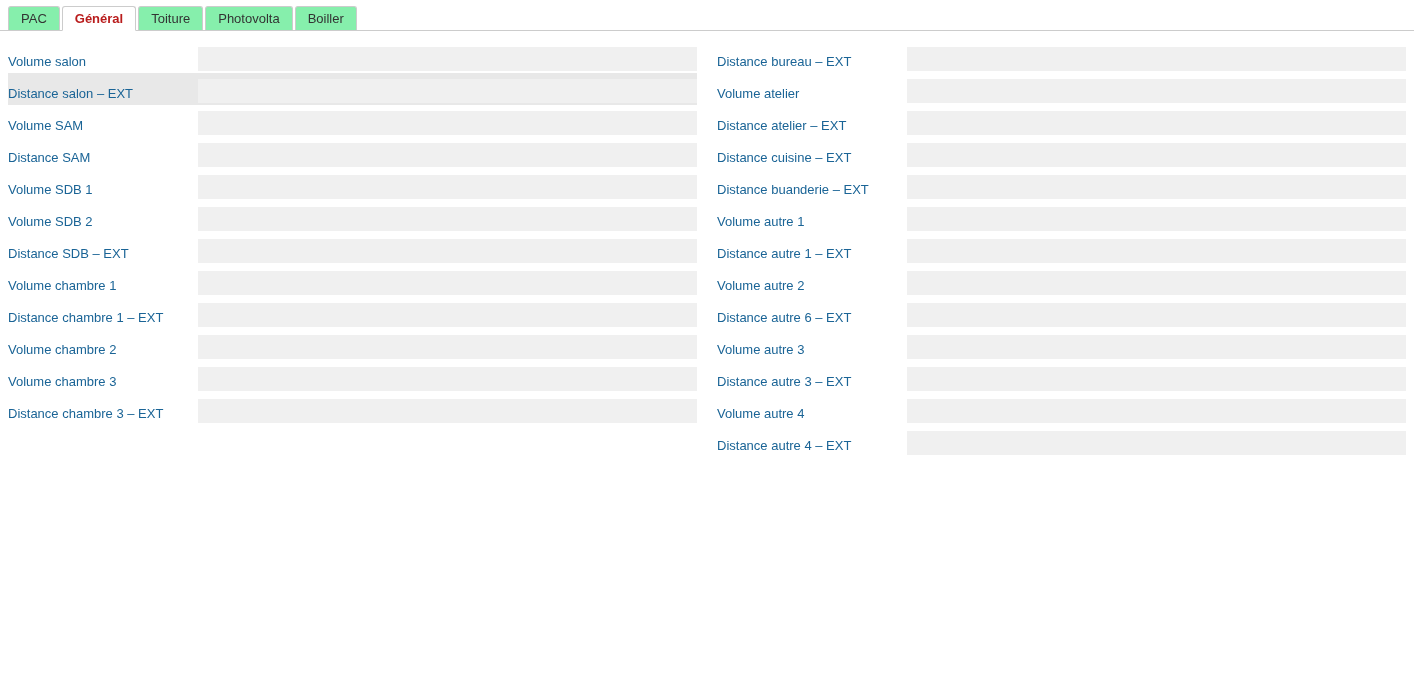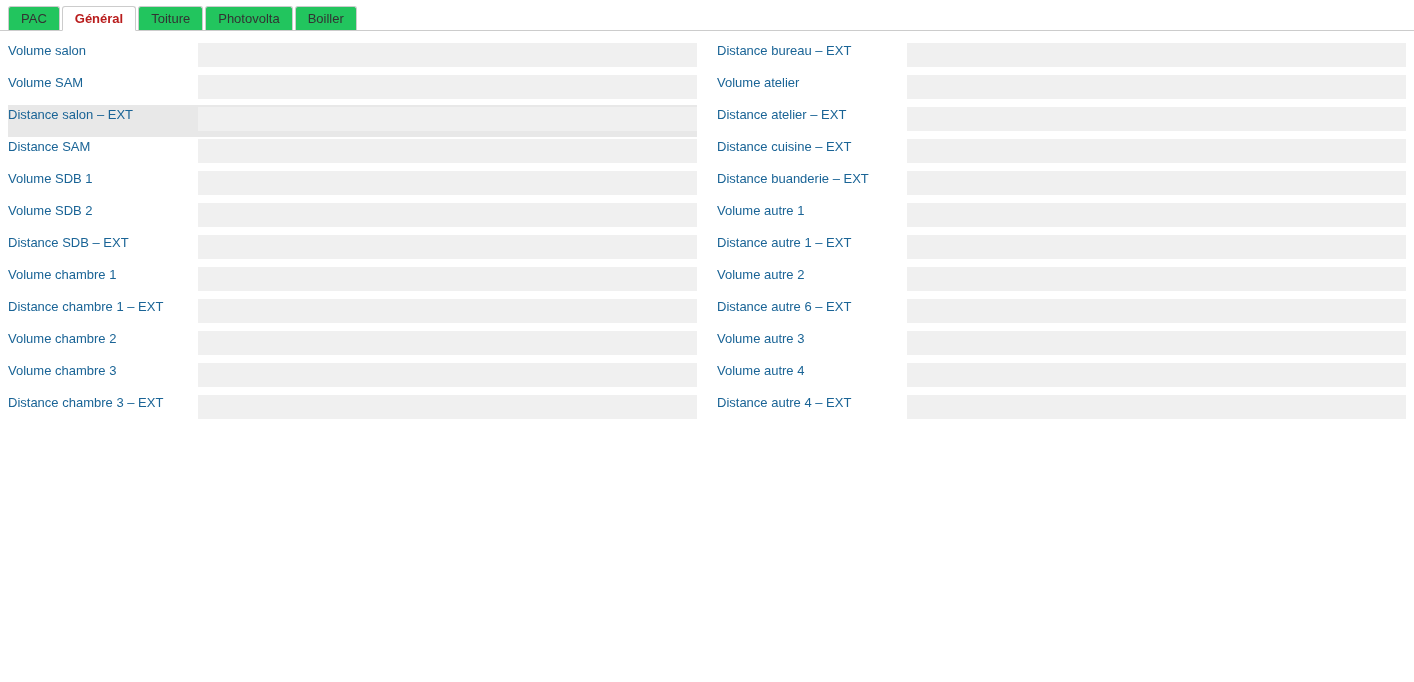--- a/index.html
+++ b/index.html
@@ -14,21 +14,21 @@
     .tabs {
       display: flex;
       align-items: center;
       padding: 6px 8px 0 8px;
       border-bottom: 1px solid #ccc;
       gap: 2px;
     }
     .tab {
       padding: 4px 12px;
       border: 1px solid #ccc;
-      background: #22c55e;
+      background: #86efac;
       cursor: pointer;
       font-size: 13px;
       color: #333;
       border-radius: 3px 3px 0 0;
       border-bottom: none;
       user-select: none;
     }
     .tab.active {
       background: #fff;
       border-bottom: 1px solid #fff;
@@ -51,21 +51,21 @@
       flex-direction: column;
       gap: 0;
     }
     .col:first-child {
       margin-right: 20px;
     }
 
     
     .form-row {
       display: flex;
-      align-items: flex-start;
+      align-items: flex-end;
       min-height: 32px;
       padding: 2px 0;
     }
     .form-row.highlight {
       background: #e8e8e8;
     }
     .form-label {
       width: 190px;
       min-width: 190px;
       color: #1a6496;
@@ -93,26 +93,26 @@
     <div class="tab">Photovolta</div>
     <div class="tab">Boiller</div>
   </div>
 
 <div class="content">
   <div class="col" id="left-col">
   <div class="form-row">
         <span class="form-label">Volume salon</span>
         <input type="text" class="form-input" style="">
       </div>
-      <div class="form-row">
-        <span class="form-label">Volume SAM</span>
-        <input type="text" class="form-input" style="">
-      </div>
       <div class="form-row highlight">
         <span class="form-label">Distance salon – EXT</span>
+        <input type="text" class="form-input" style="">
+      </div>
+      <div class="form-row">
+        <span class="form-label">Volume SAM</span>
         <input type="text" class="form-input" style="">
       </div>
       <div class="form-row">
         <span class="form-label">Distance SAM</span>
         <input type="text" class="form-input" style="">
       </div>
       <div class="form-row">
         <span class="form-label">Volume SDB 1</span>
         <input type="text" class="form-input" style="">
       </div>
@@ -180,20 +180,24 @@
       </div>
       <div class="form-row">
         <span class="form-label">Distance autre 6 – EXT</span>
         <input type="text" class="form-input" style="">
       </div>
       <div class="form-row">
         <span class="form-label">Volume autre 3</span>
         <input type="text" class="form-input" style="">
       </div>
       <div class="form-row">
+        <span class="form-label">Distance autre 3 – EXT</span>
+        <input type="text" class="form-input" style="">
+      </div>
+      <div class="form-row">
         <span class="form-label">Volume autre 4</span>
         <input type="text" class="form-input" style="">
       </div>
       <div class="form-row">
         <span class="form-label">Distance autre 4 – EXT</span>
         <input type="text" class="form-input" style="">
       </div>
     </div>
 </div>
 

